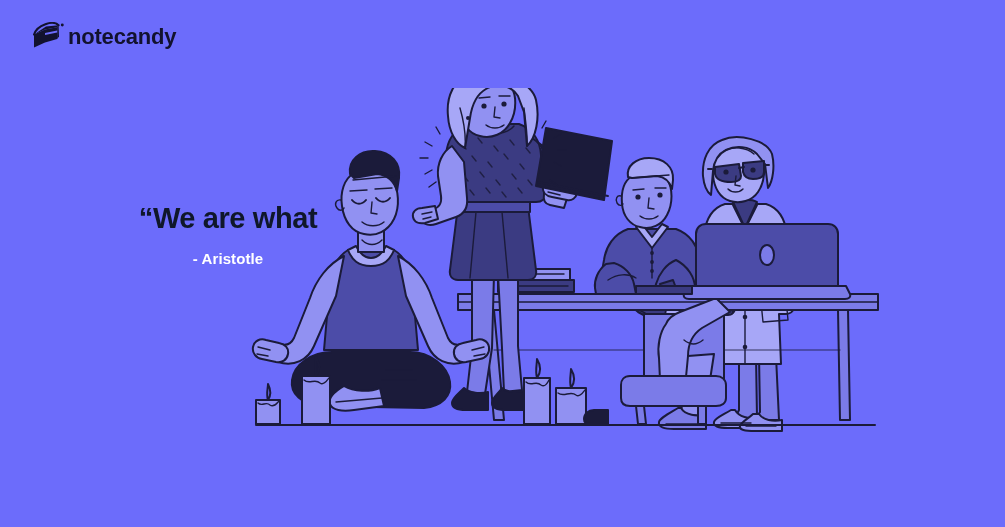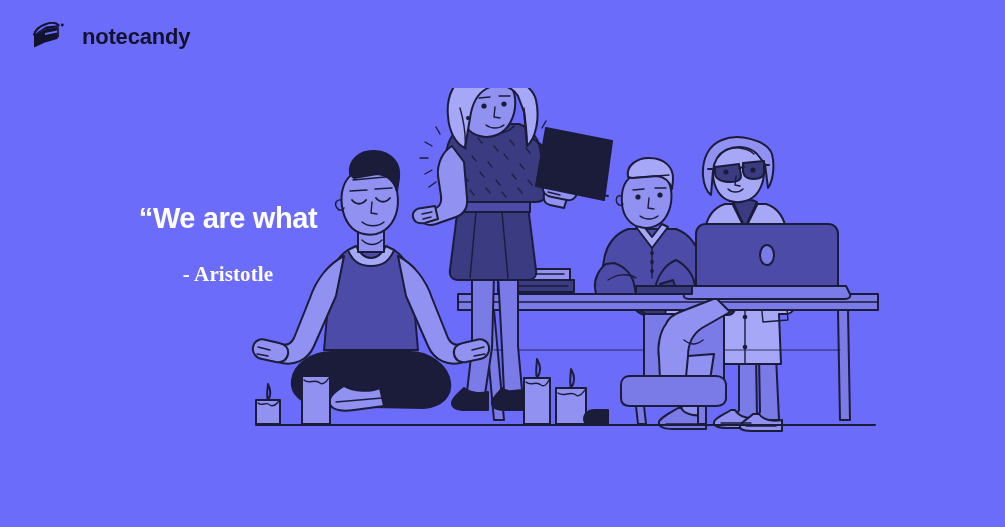--- a/index.html
+++ b/index.html
@@ -7,43 +7,42 @@
   body {
     background:#6C6CFB;
     font-family:"Liberation Sans", sans-serif;
     position:relative;
   }
   .stage { position:absolute; inset:0; }
 
   
   .logo {
     position:absolute; left:32px; top:22px;
-    display:flex; align-items:center; gap:16px;
+    display:flex; align-items:center; gap:2px;
   }
   .logo-mark { width:34px; height:30px; display:block; }
   .logo-text {
     font-size:22px; font-weight:600; letter-spacing:-0.2px;
     color:#12122E; line-height:1;
   }
 
   
   .quote-block {
     position:absolute; left:0; top:203px; width:456px;
     text-align:center;
   }
   .quote-line {
-    color:#ffffff; font-weight:bold; font-size:29px;
+    color:#0f172a; font-weight:bold; font-size:29px;
     line-height:1.07; letter-spacing:-0.4px;
     white-space:nowrap;
   }
   .quote-author {
-    margin-top:28px;
-    color:#FFFFFF; font-weight:bold; font-size:21px;
+    margin-top:16px;
+    color:#FFFFFF; font-weight:bold; font-size:15px;
     letter-spacing:0.1px;
-    font-family:Liberation Serif, serif;
   }
 
   
   .illus { position:absolute; left:236px; top:88px; width:680px; height:345px; }
   .illus svg { display:block; width:100%; height:100%; }
 </style>
 </head>
 <body>
 
 <div class="stage">

